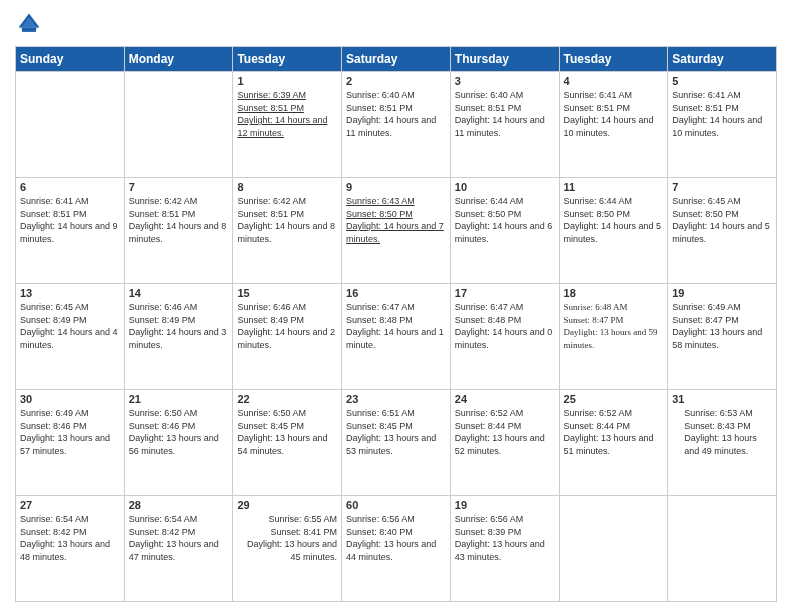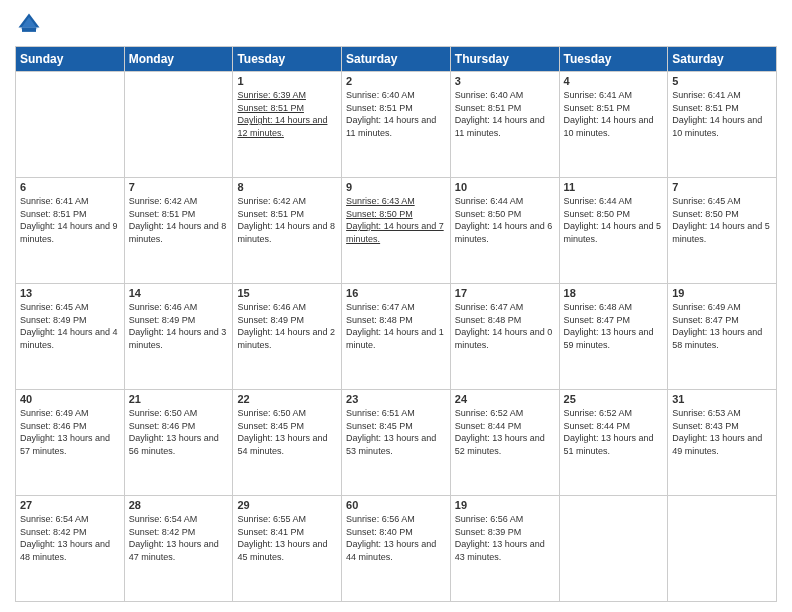--- a/index.html
+++ b/index.html
@@ -241,34 +241,34 @@
 Daylight: 14 hours and 1 minute.</div>
           </td>
           <td>
             <span class="day-num">17</span>
             <div class="day-info" style="white-space: pre-line;">Sunrise: 6:47 AM
 Sunset: 8:48 PM
 Daylight: 14 hours and 0 minutes.</div>
           </td>
           <td>
             <span class="day-num">18</span>
-            <div class="day-info" style="white-space: pre-line;">Sunrise: 6:48 AM
+            <div class="day-info" style="white-space: pre-line; font-family: Liberation Serif, serif;">Sunrise: 6:48 AM
 Sunset: 8:47 PM
 Daylight: 13 hours and 59 minutes.</div>
           </td>
           <td>
             <span class="day-num">19</span>
             <div class="day-info" style="white-space: pre-line;">Sunrise: 6:49 AM
 Sunset: 8:47 PM
 Daylight: 13 hours and 58 minutes.</div>
           </td>
         </tr>
         <tr>
           <td>
-            <span class="day-num">40</span>
+            <span class="day-num">30</span>
             <div class="day-info" style="white-space: pre-line;">Sunrise: 6:49 AM
 Sunset: 8:46 PM
 Daylight: 13 hours and 57 minutes.</div>
           </td>
           <td>
             <span class="day-num">21</span>
             <div class="day-info" style="white-space: pre-line;">Sunrise: 6:50 AM
 Sunset: 8:46 PM
 Daylight: 13 hours and 56 minutes.</div>
           </td>
@@ -291,41 +291,41 @@
 Daylight: 13 hours and 52 minutes.</div>
           </td>
           <td>
             <span class="day-num">25</span>
             <div class="day-info" style="white-space: pre-line;">Sunrise: 6:52 AM
 Sunset: 8:44 PM
 Daylight: 13 hours and 51 minutes.</div>
           </td>
           <td>
             <span class="day-num">31</span>
-            <div class="day-info" style="white-space: pre-line;">Sunrise: 6:53 AM
+            <div class="day-info" style="white-space: pre-line; margin-left: 12px;">Sunrise: 6:53 AM
 Sunset: 8:43 PM
 Daylight: 13 hours and 49 minutes.</div>
           </td>
         </tr>
         <tr>
           <td>
             <span class="day-num">27</span>
             <div class="day-info" style="white-space: pre-line;">Sunrise: 6:54 AM
 Sunset: 8:42 PM
 Daylight: 13 hours and 48 minutes.</div>
           </td>
           <td>
             <span class="day-num">28</span>
             <div class="day-info" style="white-space: pre-line;">Sunrise: 6:54 AM
 Sunset: 8:42 PM
 Daylight: 13 hours and 47 minutes.</div>
           </td>
           <td>
             <span class="day-num">29</span>
-            <div class="day-info" style="white-space: pre-line;">Sunrise: 6:55 AM
+            <div class="day-info" style="white-space: pre-line; text-align: right;">Sunrise: 6:55 AM
 Sunset: 8:41 PM
 Daylight: 13 hours and 45 minutes.</div>
           </td>
           <td>
             <span class="day-num">60</span>
             <div class="day-info" style="white-space: pre-line;">Sunrise: 6:56 AM
 Sunset: 8:40 PM
 Daylight: 13 hours and 44 minutes.</div>
           </td>
           <td>

